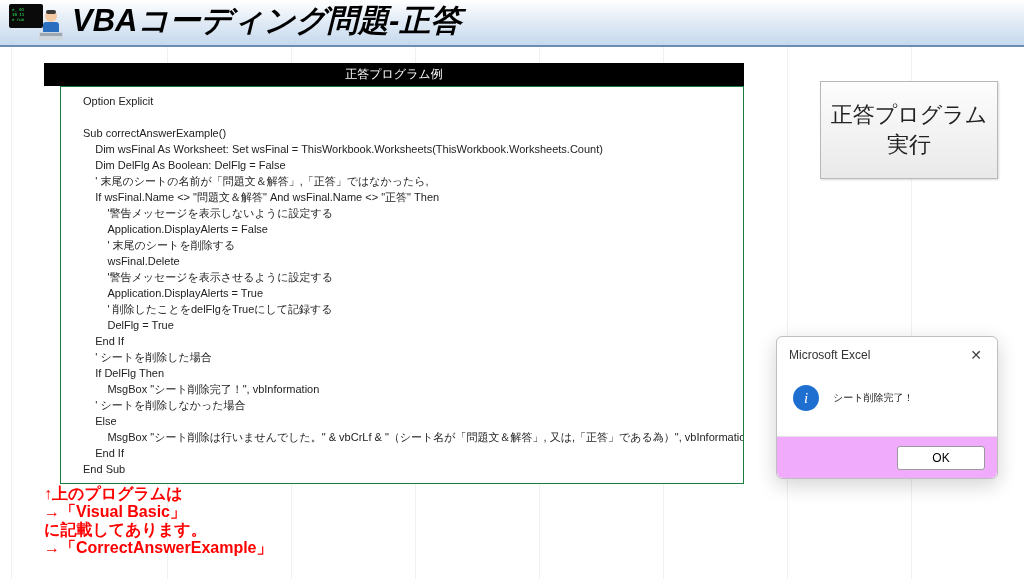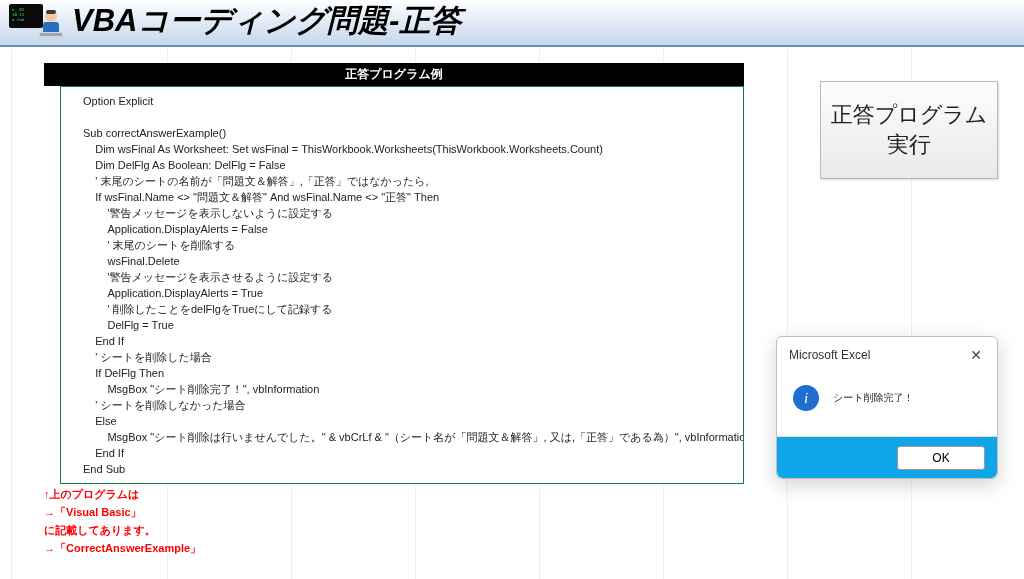--- a/index.html
+++ b/index.html
@@ -40,41 +40,41 @@
   }
   .codebox {
     position: absolute;
     left: 44px; top: 16px;
     width: 700px;
   }
   .codebox-hdr {
     background: #000000;
     color: #ffffff;
     font-size: 12px;
-    font-weight: 700;
+    font-weight: 400;
     padding: 3px 0;
     margin: 0;
     text-align: center;
   }
   .codebox-body {
     border: 1px solid #1a7c3f;
     background: #ffffff;
     font-size: 11px;
     line-height: 16px;
     color: #222;
     white-space: pre;
     padding: 6px 6px 6px 22px;
     font-family: "Meiryo", "MS PGothic", sans-serif;
     overflow: hidden;
     margin-left: 16px;
   }
   .instr {
     position:absolute;
     left:44px; top: 438px;
-    font-size:11px;
+    font-size:16px;
     line-height:18px;
     font-weight:700;
     color:#ff0000;
   }
   .runbtn {
     position: absolute;
     right: 26px; top: 34px;
     width: 178px; height: 98px;
     background: linear-gradient(to bottom, #fdfdfd, #e9e9e9);
     border: 1px solid #b8b8b8;
@@ -120,21 +120,21 @@
     color:#fff;
     display:flex; align-items:center; justify-content:center;
     font-family: Georgia, serif;
     font-style: italic;
     font-size:15px;
   }
   .msgbox-text { font-size:10px; color:#222; }
   .msgbox-footer {
     position:absolute; left:0; right:0; bottom:0;
     height:42px;
-    background:#0ea5e9;
+    background:#f0abfc;
     border-top:1px solid #e2e2e2;
     border-radius:0 0 6px 6px;
     display:flex; align-items:center; justify-content:flex-end;
     padding-right:12px;
   }
   .msgbox-ok {
     width:88px; height:24px;
     background:#fff;
     border:1px solid #999;
     border-radius:3px;

